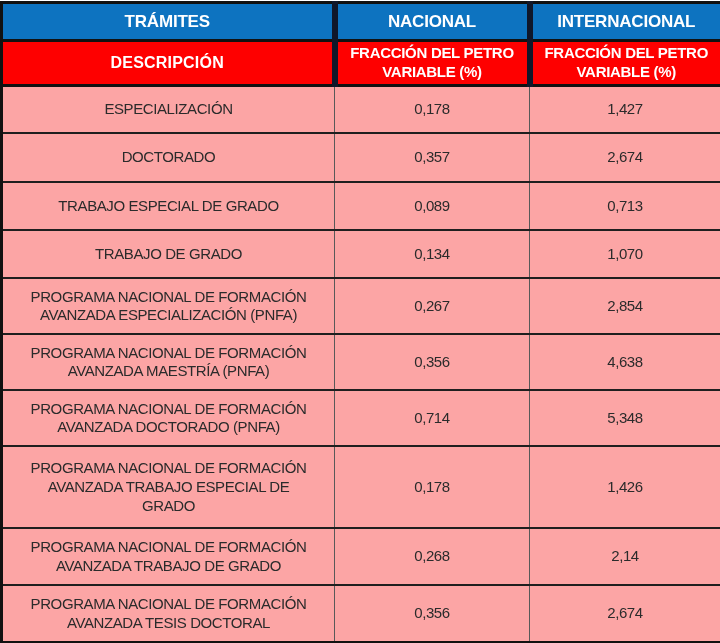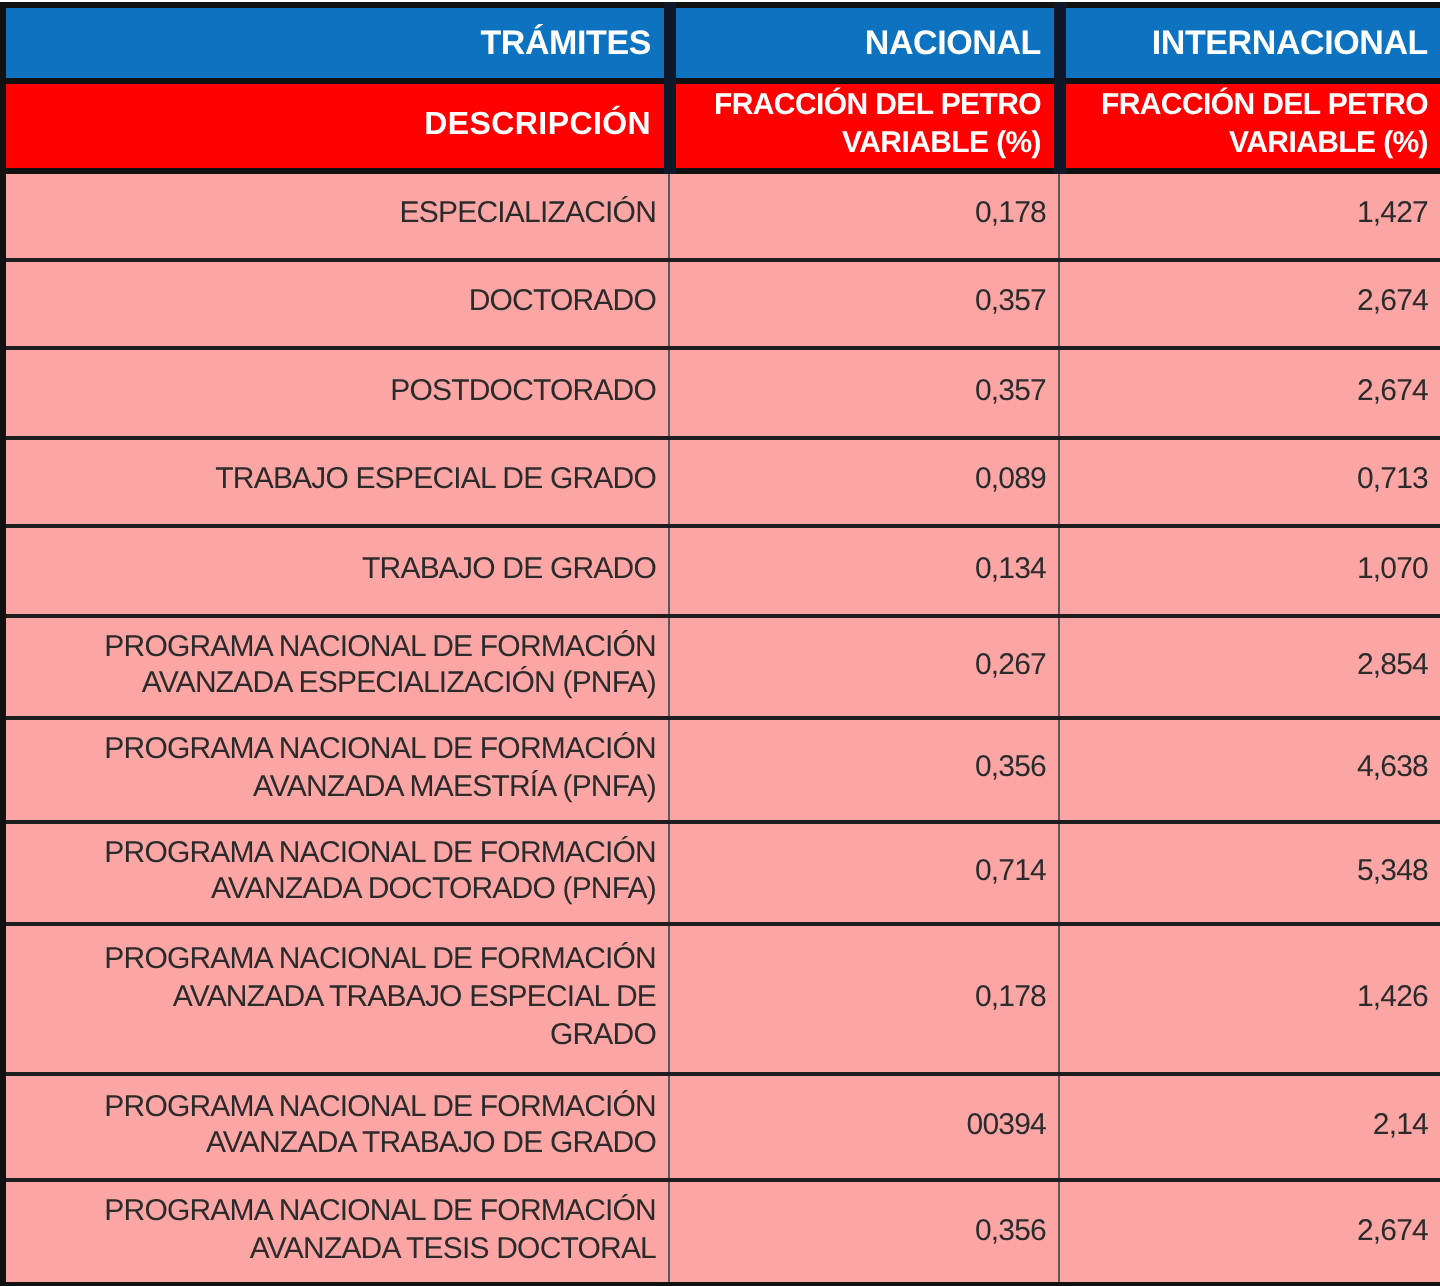--- a/index.html
+++ b/index.html
@@ -17,21 +17,21 @@
     height: 643px;
     border-collapse: collapse;
     table-layout: fixed;
     margin-top: 1px;
   }
   table.petro-table col.c1 { width: 333px; }
   table.petro-table col.c2 { width: 195px; }
   table.petro-table col.c3 { width: 192px; }
 
   th, td {
-    text-align: right;
+    text-align: center;
     vertical-align: middle;
     padding: 2px 6px;
     overflow: hidden;
   }
 
   
   tr.head-row th {
     background: #0d73c0;
     color: #ffffff;
     font-size: 17px;
@@ -107,25 +107,20 @@
       <td class="desc-cell">ESPECIALIZACIÓN</td>
       <td>0,178</td>
       <td>1,427</td>
     </tr>
     <tr class="body-row h1">
       <td class="desc-cell">DOCTORADO</td>
       <td>0,357</td>
       <td>2,674</td>
     </tr>
     <tr class="body-row h1">
-      <td class="desc-cell">POSTDOCTORADO</td>
-      <td>0,357</td>
-      <td>2,674</td>
-    </tr>
-    <tr class="body-row h1">
       <td class="desc-cell">TRABAJO ESPECIAL DE GRADO</td>
       <td>0,089</td>
       <td>0,713</td>
     </tr>
     <tr class="body-row h1">
       <td class="desc-cell">TRABAJO DE GRADO</td>
       <td>0,134</td>
       <td>1,070</td>
     </tr>
     <tr class="body-row h2">
@@ -149,21 +144,21 @@
     <tr class="body-row h3">
       <td class="desc-cell">PROGRAMA NACIONAL DE FORMACIÓN
 AVANZADA TRABAJO ESPECIAL DE
 GRADO</td>
       <td>0,178</td>
       <td>1,426</td>
     </tr>
     <tr class="body-row h2b">
       <td class="desc-cell">PROGRAMA NACIONAL DE FORMACIÓN
 AVANZADA TRABAJO DE GRADO</td>
-      <td>00394</td>
+      <td>0,268</td>
       <td>2,14</td>
     </tr>
     <tr class="body-row h2b">
       <td class="desc-cell">PROGRAMA NACIONAL DE FORMACIÓN
 AVANZADA TESIS DOCTORAL</td>
       <td>0,356</td>
       <td>2,674</td>
     </tr>
   </tbody>
 </table>

